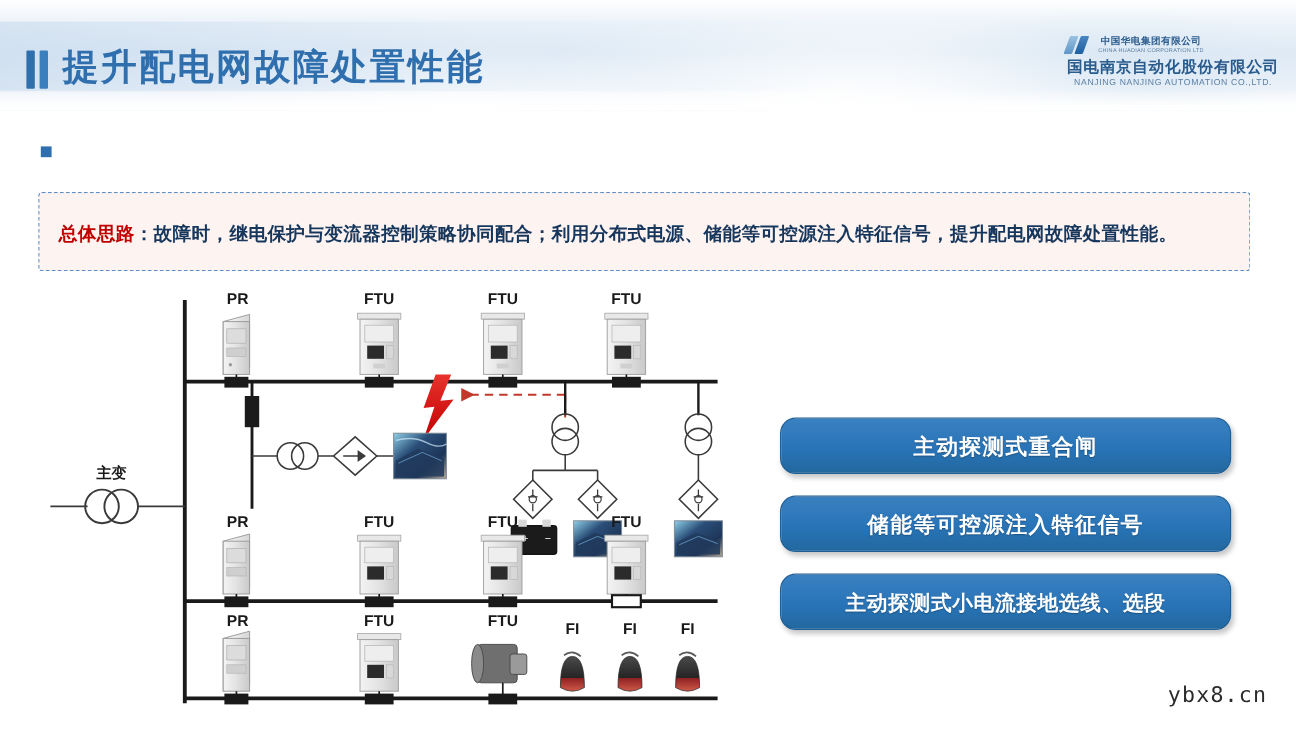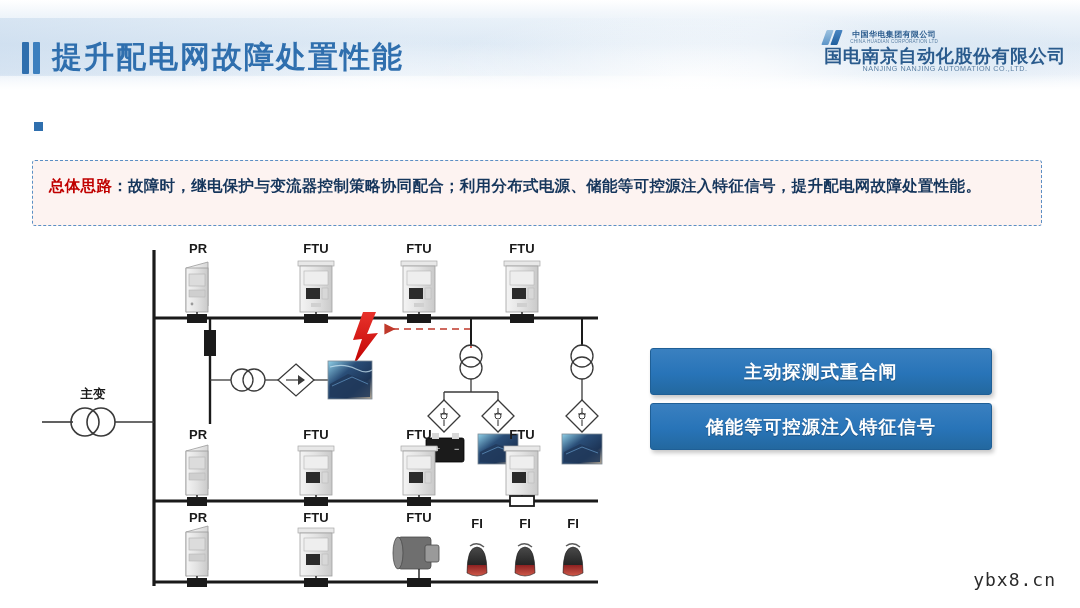--- a/index.html
+++ b/index.html
@@ -46,56 +46,56 @@
   .logo-mark{width:21px;height:15px;position:relative;flex:none;}
   .logo-mark i{
     position:absolute;top:0;width:7px;height:15px;
     background:linear-gradient(180deg,#4a86c2,#1f5f9e);
     transform:skewX(-20deg);border-radius:1px;
   }
   .logo-mark i:nth-child(1){left:0;background:linear-gradient(180deg,#9cc2e0,#5d95c8);}
   .logo-mark i:nth-child(2){left:9px;}
   .logo-cn-sm{font-size:8px;color:#2a5b8d;font-weight:bold;letter-spacing:.4px;line-height:9px;}
   .logo-en-sm{font-size:4.6px;color:#5a7fa3;letter-spacing:.25px;line-height:6px;}
-  .logo-cn-lg{font-size:18px;color:#2a5b8d;font-weight:bold;letter-spacing:.6px;line-height:16px;margin-top:3px;}
+  .logo-cn-lg{font-size:13px;color:#2a5b8d;font-weight:bold;letter-spacing:.6px;line-height:16px;margin-top:3px;}
   .logo-en-lg{font-size:7.2px;color:#5a7fa3;letter-spacing:.55px;line-height:9px;}
 
   
   .sec-bullet{
     position:absolute;left:34px;top:122px;width:9px;height:9px;background:#2f6fae;
   }
   .sec-title{
     position:absolute;left:52px;top:108px;
     font-size:23px;font-weight:bold;color:#2a6aa8;letter-spacing:1px;
     white-space:nowrap;line-height:30px;
   }
 
   
   .callout{
     position:absolute;left:32px;top:160px;width:1010px;height:66px;
     border:1.4px dashed #5b8fc4;border-radius:3px;
     background:#fdf3f1;
-    padding:12px 14px 0 16px;box-sizing:border-box;
+    padding:22px 14px 0 16px;box-sizing:border-box;
   }
   .callout p{
     margin:0;font-size:15.5px;font-weight:bold;color:#16365c;line-height:26px;
     letter-spacing:.3px;
   }
   .callout .kw{color:#c00000;}
 
   
   .diagram{position:absolute;left:26px;top:234px;width:620px;height:370px;}
   .diagram svg{display:block;}
 
   
   .btns{position:absolute;left:650px;top:348px;width:330px;}
   .btn{
-    width:342px;height:47px;margin-bottom:8px;
+    width:376px;height:47px;margin-bottom:18px;
     background:linear-gradient(180deg,#3a80c0 0%,#2874b8 55%,#23689f 100%);
-    border:1px solid #1f5f96;border-radius:3px;
+    border:1px solid #1f5f96;border-radius:13px;
     box-shadow:2px 3px 4px rgba(0,0,0,.22);
     display:flex;align-items:center;justify-content:center;
     color:#ffffff;font-size:18px;font-weight:bold;letter-spacing:1.2px;
     text-shadow:0 1px 1px rgba(0,0,0,.28);
     box-sizing:border-box;
   }
   .btn.wide{font-size:17.2px;letter-spacing:.6px;}
 
   
   .watermark{
@@ -397,17 +397,18 @@
       <text class="lbl" x="547" y="294" text-anchor="middle">FI</text>
       <path d="M537,339 q0,-26 10,-26 q10,0 10,26 q-10,6 -20,0 z" fill="url(#fiG)" stroke="#222" stroke-width=".6"></path>
       <path d="M540,312 q7,-5 14,1" stroke="#5a5a5a" stroke-width="1.4" fill="none"></path>
     </g>
   </svg>
   </div>
 
   <div class="btns">
     <div class="btn">主动探测式重合闸</div>
     <div class="btn">储能等可控源注入特征信号</div>
+    <div class="btn wide">主动探测式小电流接地选线、选段</div>
   </div>
 
   <div class="watermark">ybx8.cn</div>
 
 </div>
 
 </body></html>

